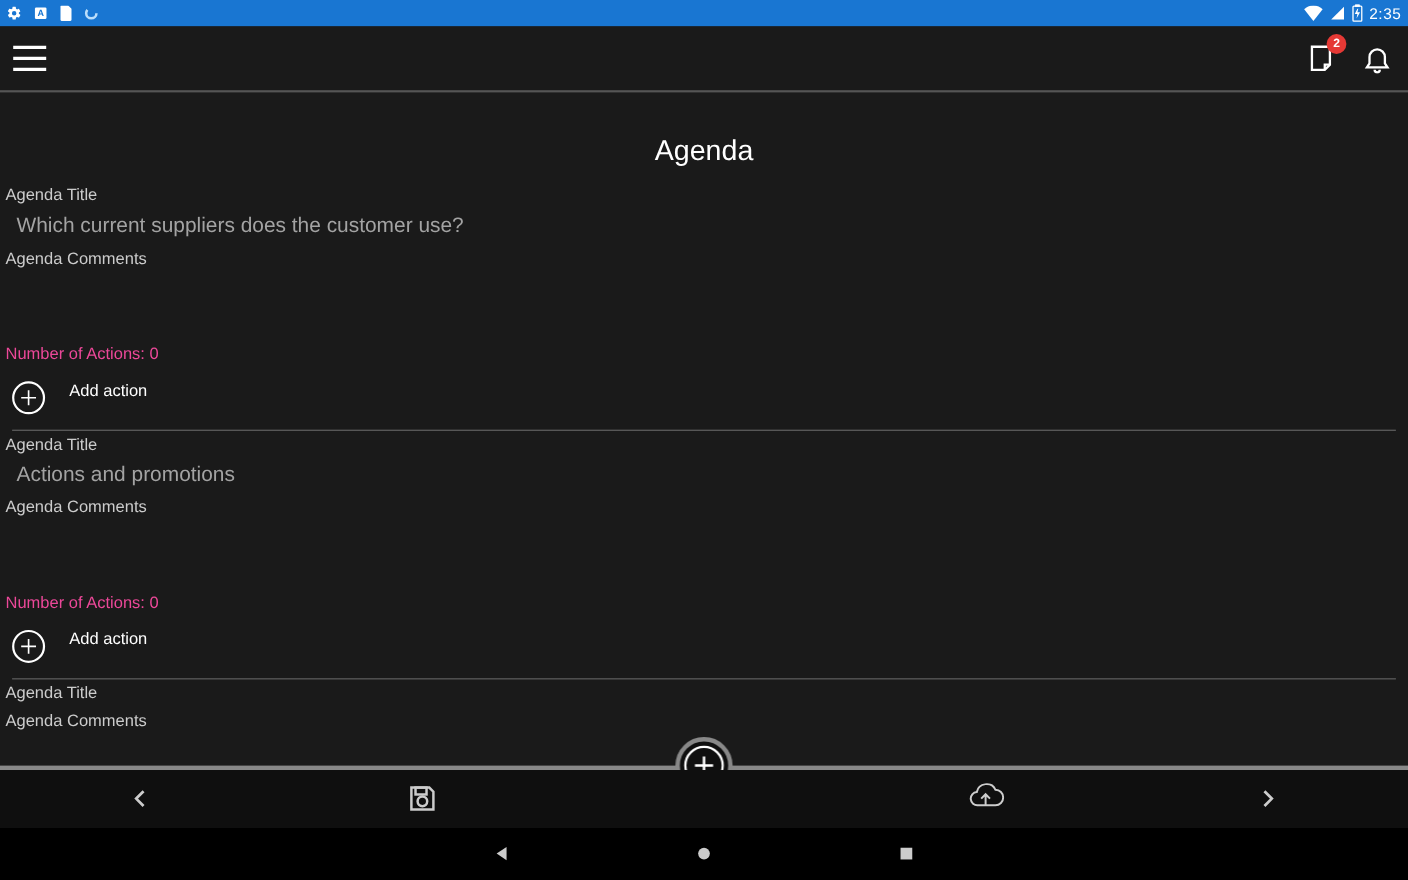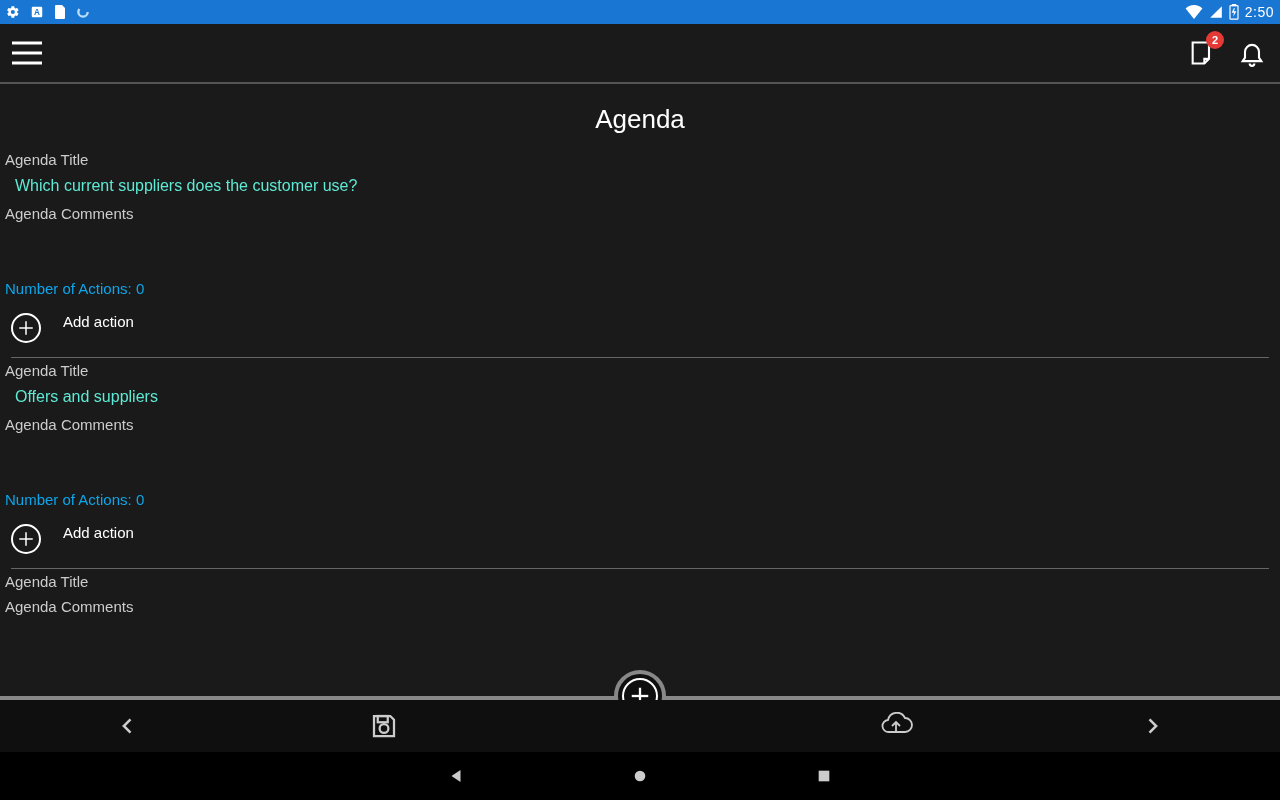--- a/index.html
+++ b/index.html
@@ -14,25 +14,25 @@
   .clock { font-size: 14px; font-weight: 500; letter-spacing: 0.5px;}
 
   
   .app-header { height: 60px; background: #1a1a1a; display: flex; align-items: center; justify-content: space-between; padding: 0 10px; border-bottom: 2px solid #555; }
   .hamburger { width: 34px; height: 34px; display:flex; align-items:center; justify-content:center; cursor:pointer; }
   .header-right { display:flex; align-items:center; gap: 14px; }
   .icon-btn { width: 36px; height: 36px; display:flex; align-items:center; justify-content:center; cursor:pointer; position:relative; }
   .badge { position:absolute; top:-4px; right:-4px; background:#e53935; color:#fff; font-size:11px; width:18px; height:18px; border-radius:50%; display:flex; align-items:center; justify-content:center; font-weight:bold;}
 
   
-  .content { flex: 1; overflow-y: auto; padding: 0 5px; }
+  .content { flex: 1; overflow-y: auto; padding: 18px 5px; }
   .page-title { text-align:center; font-size: 26px; font-weight: 400; padding: 20px 0 12px 0; }
   .field-label { font-size: 15px; color:#ccc; padding: 4px 0; }
-  .field-value { font-size: 16px; color:#5eead4; padding: 4px 0 4px 10px; line-height: 1.3; min-height: 22px;}
-  .actions-count { font-size: 15px; color:#0ea5e9; padding: 4px 0; margin-top: 28px;}
+  .field-value { font-size: 19px; color:#a3a3a3; padding: 4px 0 4px 10px; line-height: 1.3; min-height: 22px;}
+  .actions-count { font-size: 15px; color:#ec4899; padding: 4px 0; margin-top: 40px;}
   .add-action { display:flex; align-items:flex-start; gap: 22px; padding: 12px 0 14px 6px; cursor:pointer;}
   .add-action .plus { width:30px; height:30px; border:2px solid #fff; border-radius:50%; display:flex; align-items:center; justify-content:center; }
   .add-action-label { font-size: 15px; }
   .divider { height:1px; background:#666; margin: 0 6px; }
 
   
   .toolbar-wrap { position:relative; }
   .toolbar-topline { height:4px; background:#888; }
   .toolbar { height: 52px; background:#0f0f0f; display:flex; align-items:center; justify-content:space-around; position:relative; }
   .tb-btn { width:48px; height:48px; display:flex; align-items:center; justify-content:center; cursor:pointer; }
@@ -83,21 +83,21 @@
             <path d="M2 22L22 2v20H2z"></path>
           </svg>
       </span>
       <span class="status-icon">
         <svg width="10" height="16" viewBox="0 0 12 20" fill="none" stroke="#fff" stroke-width="1.5">
             <rect x="1" y="2" width="10" height="17" rx="1"></rect>
             <rect x="4" y="0" width="4" height="2" fill="#fff"></rect>
             <path d="M6 5l-3 6h3l-1 5 4-7H6l1-4z" fill="#fff" stroke="none"></path>
           </svg>
       </span>
-      <span class="clock">2:50</span>
+      <span class="clock">2:35</span>
     </div>
   </div>
 
   <div class="app-header">
     <div class="hamburger">
       <svg width="34" height="28" viewBox="0 0 34 28">
           <line x1="2" y1="4" x2="32" y2="4" stroke="#fff" stroke-width="3"></line>
           <line x1="2" y1="14" x2="32" y2="14" stroke="#fff" stroke-width="3"></line>
           <line x1="2" y1="24" x2="32" y2="24" stroke="#fff" stroke-width="3"></line>
         </svg>
@@ -134,21 +134,21 @@
               <line x1="3" y1="12" x2="21" y2="12" stroke="#fff" stroke-width="2"></line>
             </svg>
         </div>
         <span class="add-action-label">Add action</span>
       </div>
     </div>
     <div class="divider"></div>
 
     <div>
       <div class="field-label">Agenda Title</div>
-      <div class="field-value">Offers and suppliers</div>
+      <div class="field-value">Actions and promotions</div>
       <div class="field-label">Agenda Comments</div>
       <div class="field-value"></div>
       <div class="actions-count">Number of Actions: 0</div>
       <div class="add-action">
         <div class="plus">
           <svg width="18" height="18" viewBox="0 0 24 24">
               <line x1="12" y1="3" x2="12" y2="21" stroke="#fff" stroke-width="2"></line>
               <line x1="3" y1="12" x2="21" y2="12" stroke="#fff" stroke-width="2"></line>
             </svg>
         </div>

